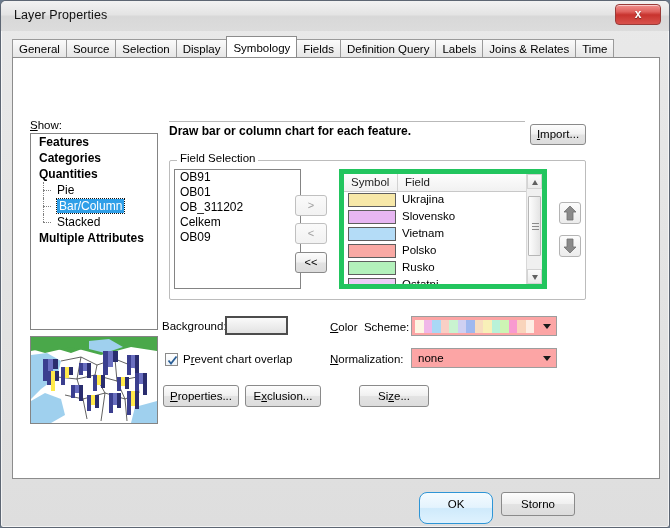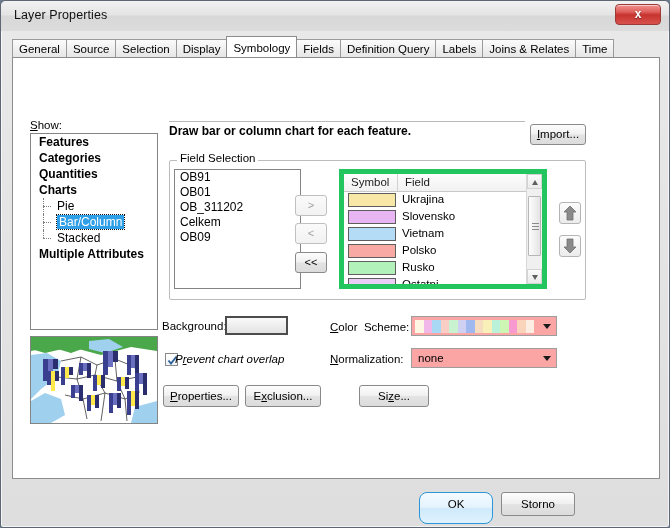--- a/index.html
+++ b/index.html
@@ -224,21 +224,21 @@
     background:linear-gradient(180deg,#fafafa,#e2e2e2);
     cursor:pointer;
   }
   #prevent-chk{
     position:absolute;left:152px;top:295px;width:13px;height:13px;
     box-sizing:border-box;border:1px solid #8a8a8a;
     background:linear-gradient(180deg,#fff,#eef3f8);
     cursor:pointer;
   }
   #prevent-chk svg{position:absolute;left:1px;top:1px;}
-  #prevent-label{left:162px;top:295px;font-style:italic;}
+  #prevent-label{left:170px;top:295px;}
   #colorscheme-label{left:317px;top:263px;}
   #normalization-label{left:317px;top:295px;}
   .combo{
     position:absolute;box-sizing:border-box;
     border:1px solid #9d9d9d;background:#fca5a5;cursor:pointer;
   }
   #colorscheme-combo{left:398px;top:258px;width:146px;height:20px;}
   #normalization-combo{left:398px;top:290px;width:146px;height:20px;}
   .combo .arrow{
     position:absolute;right:5px;top:7px;width:0;height:0;
@@ -284,21 +284,20 @@
       <div class="tab htmlpopup">HTML Popup</div>
     </div>
 
   <div class="tabpage">
 
     <div class="show-label"><u>S</u>how:</div>
     <div class="showbox" id="showbox">
         <div class="show-item bold">Features</div>
         <div class="show-item bold">Categories</div>
         <div class="show-item bold">Quantities</div>
-        <div class="show-item bold">Charts</div>
         <div class="show-item child">Pie</div>
         <div class="show-item child"><span class="sel">Bar/Column</span></div>
         <div class="show-item child last">Stacked</div>
         <div class="show-item bold">Multiple Attributes</div>
       </div>
 
     <div class="preview">
       <svg width="126" height="86" viewBox="0 0 126 86">
         <rect x="0" y="0" width="126" height="86" fill="#4aa84a"></rect>
         <path d="M0 14 L20 10 L40 16 L62 8 L86 12 L110 6 L126 10 L126 86 L0 86 Z" fill="#ffffff"></path>

